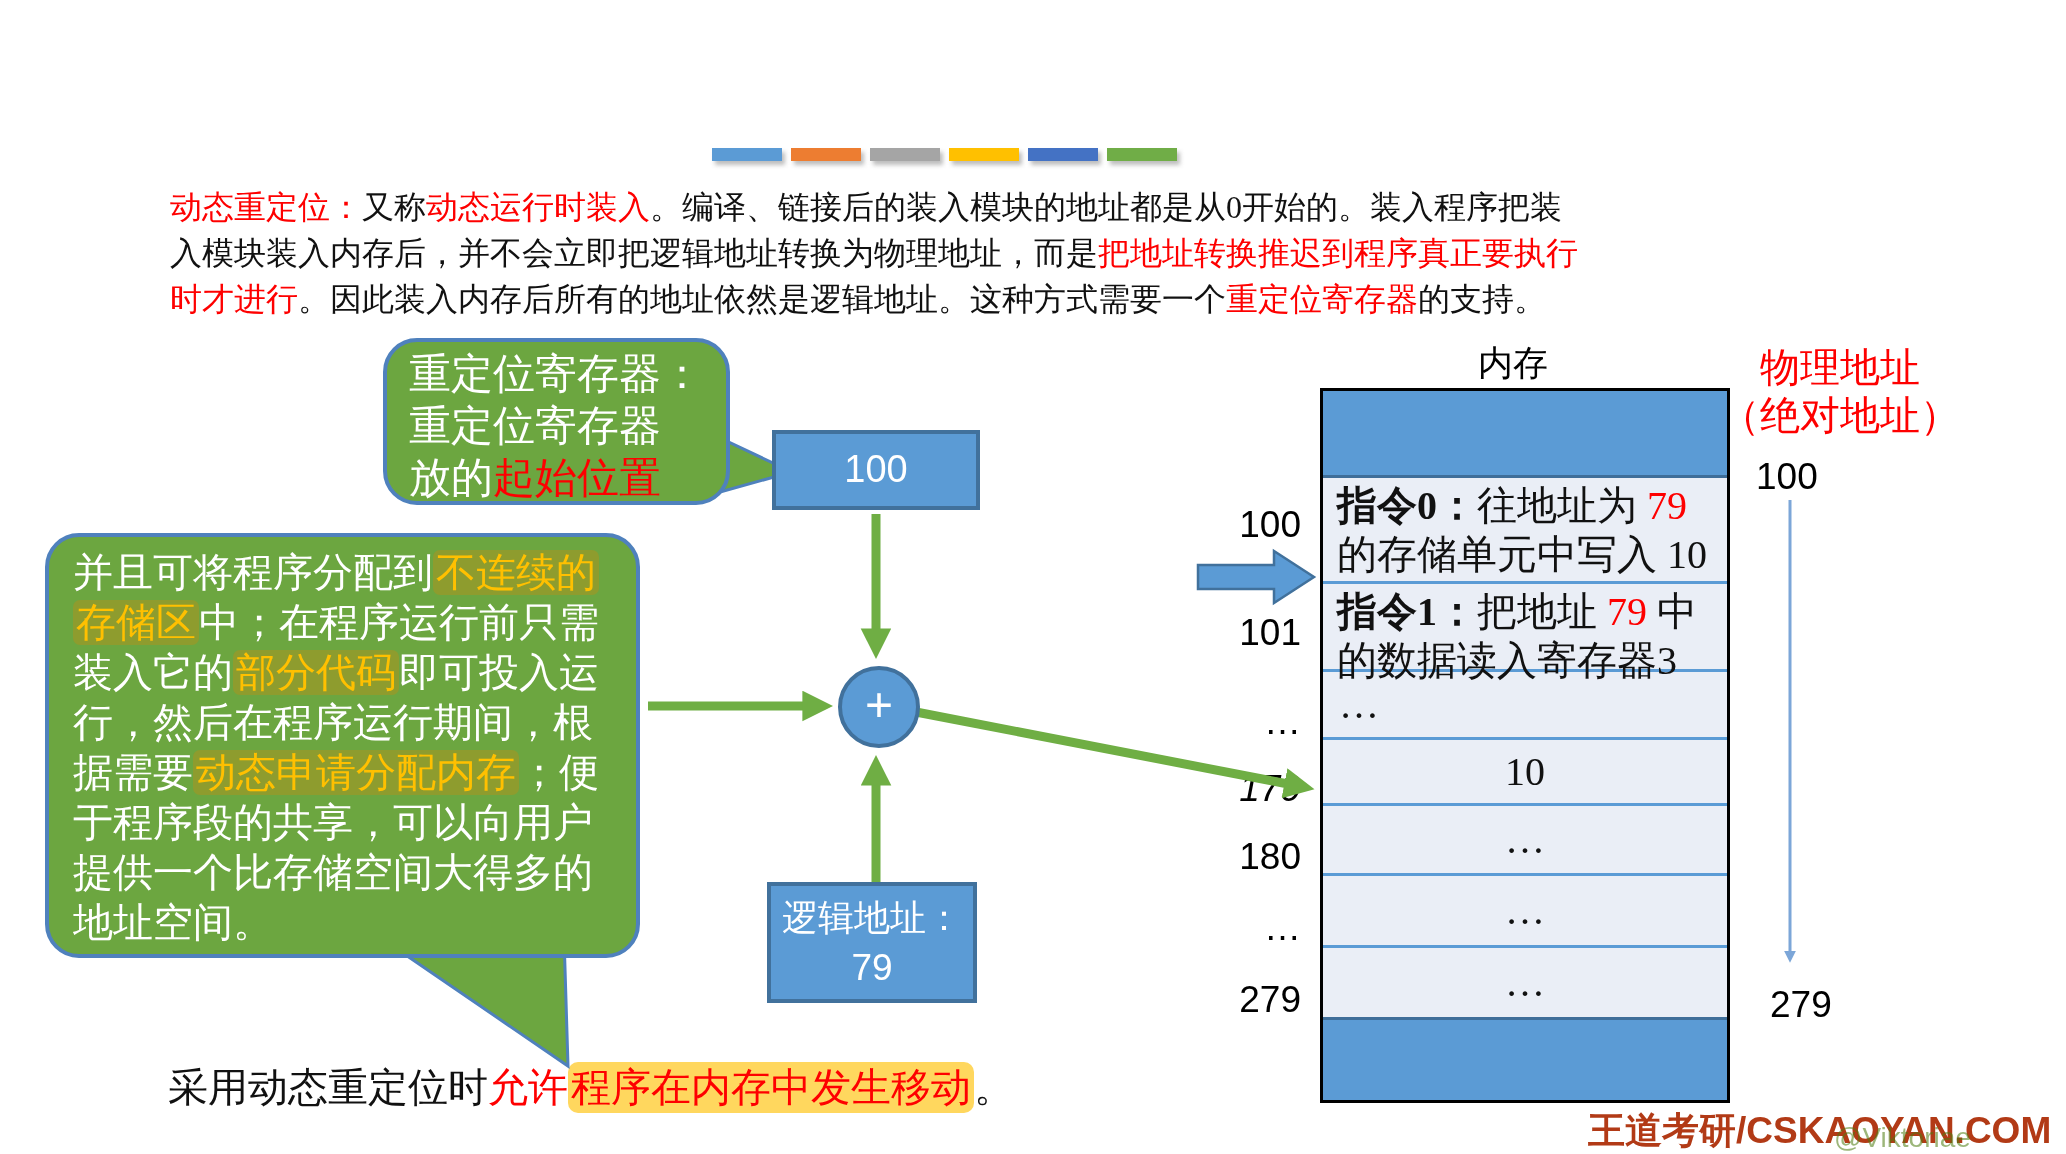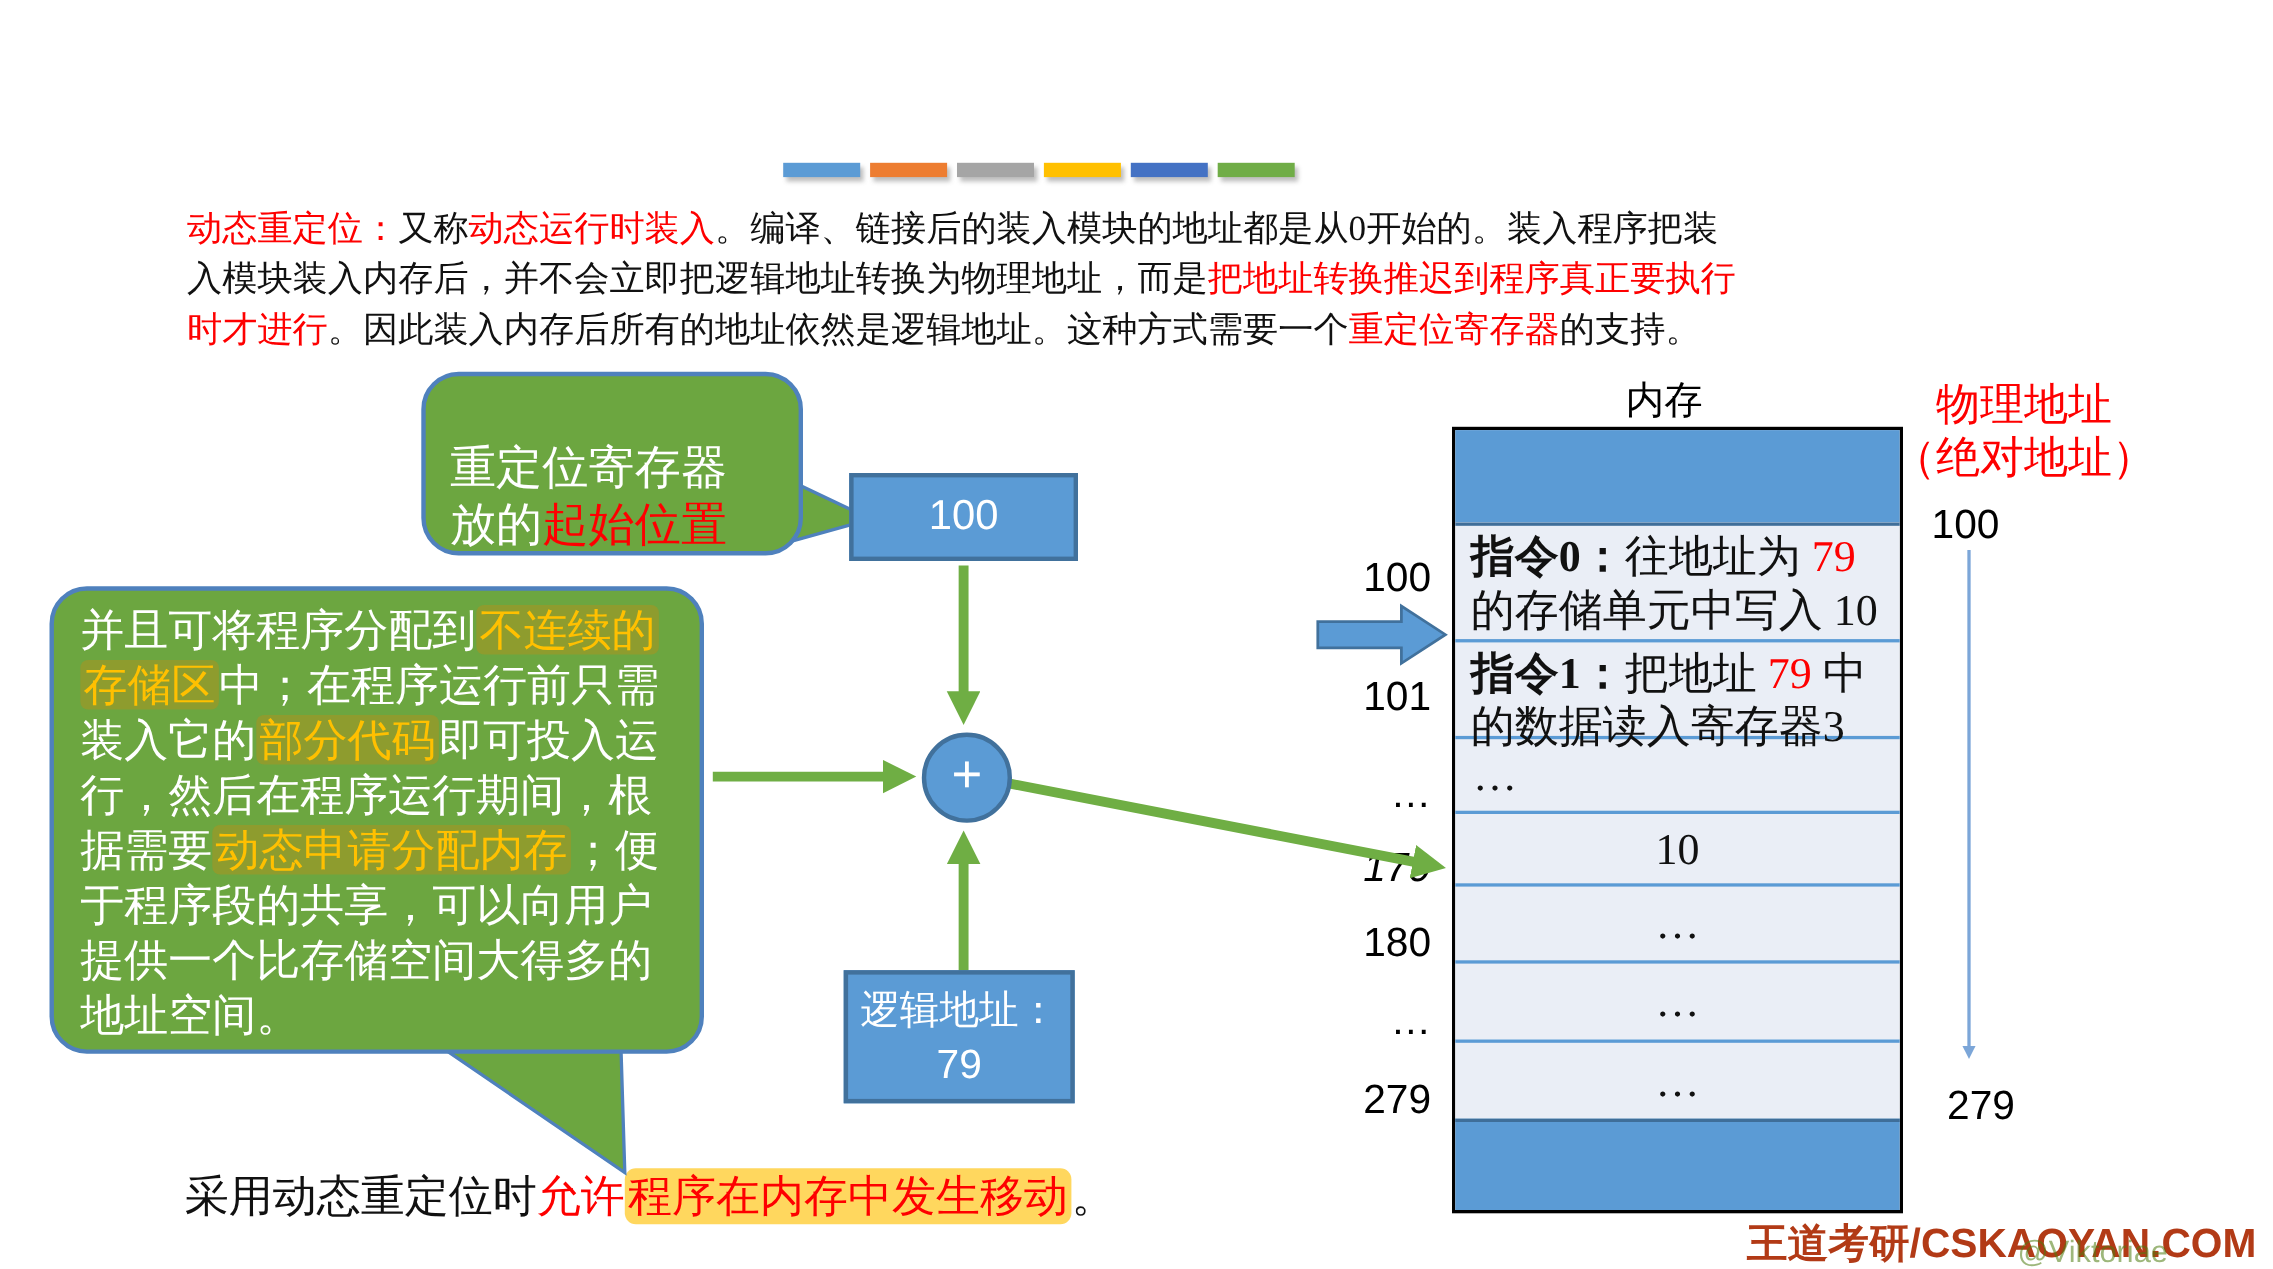--- a/index.html
+++ b/index.html
@@ -144,21 +144,21 @@
       <div class="mem-label" style="top: 974px;">279</div>
     </div>
 
   <div class="phys-title">
     <div>物理地址</div>
     <div>（绝对地址）</div>
   </div>
   <div class="phys-val phys-start">100</div>
   <div class="phys-val phys-end">279</div>
 
-  <div class="bubble bubble-top"><br><span>重定位寄存器</span><br><span>放的</span><span class="red">起始位置</span></div>
+  <div class="bubble bubble-top"><span>重定位寄存器：</span><br><span>重定位寄存器</span><br><span>放的</span><span class="red">起始位置</span></div>
   <div class="bubble bubble-left"><span>并且可将程序分配到</span><span class="hl">不连续的</span><br><span class="hl">存储区</span><span>中；在程序运行前只需</span><br><span>装入它的</span><span class="hl">部分代码</span><span>即可投入运</span><br><span>行，然后在程序运行期间，根</span><br><span>据需要</span><span class="hl">动态申请分配内存</span><span>；便</span><br><span>于程序段的共享，可以向用户</span><br><span>提供一个比存储空间大得多的</span><br><span>地址空间。</span></div>
 
   <div class="bluebox box100">100</div>
   <div class="bluebox adder">+</div>
   <div class="bluebox boxlogical">
     <div>逻辑地址：</div>
     <div class="num">79</div>
   </div>
 
   <div class="note"><span>采用动态重定位时</span><span class="red">允许</span><span class="red hl2">程序在内存中发生移动</span><span>。</span></div>

